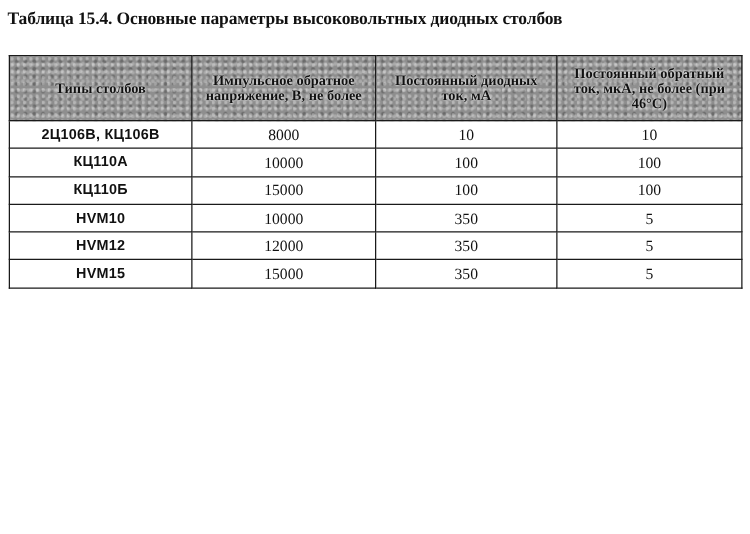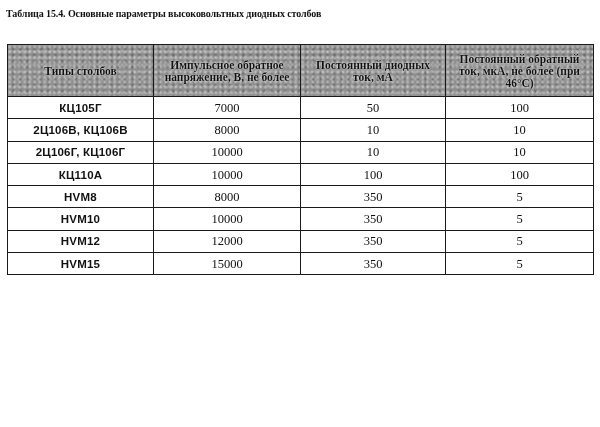--- a/index.html
+++ b/index.html
@@ -12,21 +12,21 @@
       height: 427px;
       position: relative;
       overflow: hidden;
       font-family: "Liberation Serif", "DejaVu Serif", serif;
       color: #111111;
     }
     .caption {
       position: absolute;
       left: 6px;
       top: 8px;
-      font-size: 10px;
+      font-size: 14px;
       font-weight: bold;
       letter-spacing: -0.1px;
       white-space: nowrap;
     }
     table.data {
       position: absolute;
       left: 7px;
       top: 44px;
       width: 586px;
       border-collapse: collapse;
@@ -83,48 +83,36 @@
   <thead>
     <tr>
       <th>Типы столбов</th>
       <th>Импульсное обратное напряжение, В, не более</th>
       <th>Постоянный диодных ток, мА</th>
       <th>Постоянный обратный ток, мкА, не более (при 46°C)</th>
     </tr>
   </thead>
   <tbody>
     <tr>
-      <td class="type">КЦ105Г</td>
-      <td>7000</td>
-      <td>50</td>
-      <td>100</td>
-    </tr>
-    <tr>
       <td class="type">2Ц106В, КЦ106В</td>
       <td>8000</td>
-      <td>10</td>
-      <td>10</td>
-    </tr>
-    <tr>
-      <td class="type">2Ц106Г, КЦ106Г</td>
-      <td>10000</td>
       <td>10</td>
       <td>10</td>
     </tr>
     <tr>
       <td class="type">КЦ110А</td>
       <td>10000</td>
       <td>100</td>
       <td>100</td>
     </tr>
     <tr>
-      <td class="type">HVM8</td>
-      <td>8000</td>
-      <td>350</td>
-      <td>5</td>
+      <td class="type">КЦ110Б</td>
+      <td>15000</td>
+      <td>100</td>
+      <td>100</td>
     </tr>
     <tr>
       <td class="type">HVM10</td>
       <td>10000</td>
       <td>350</td>
       <td>5</td>
     </tr>
     <tr>
       <td class="type">HVM12</td>
       <td>12000</td>

